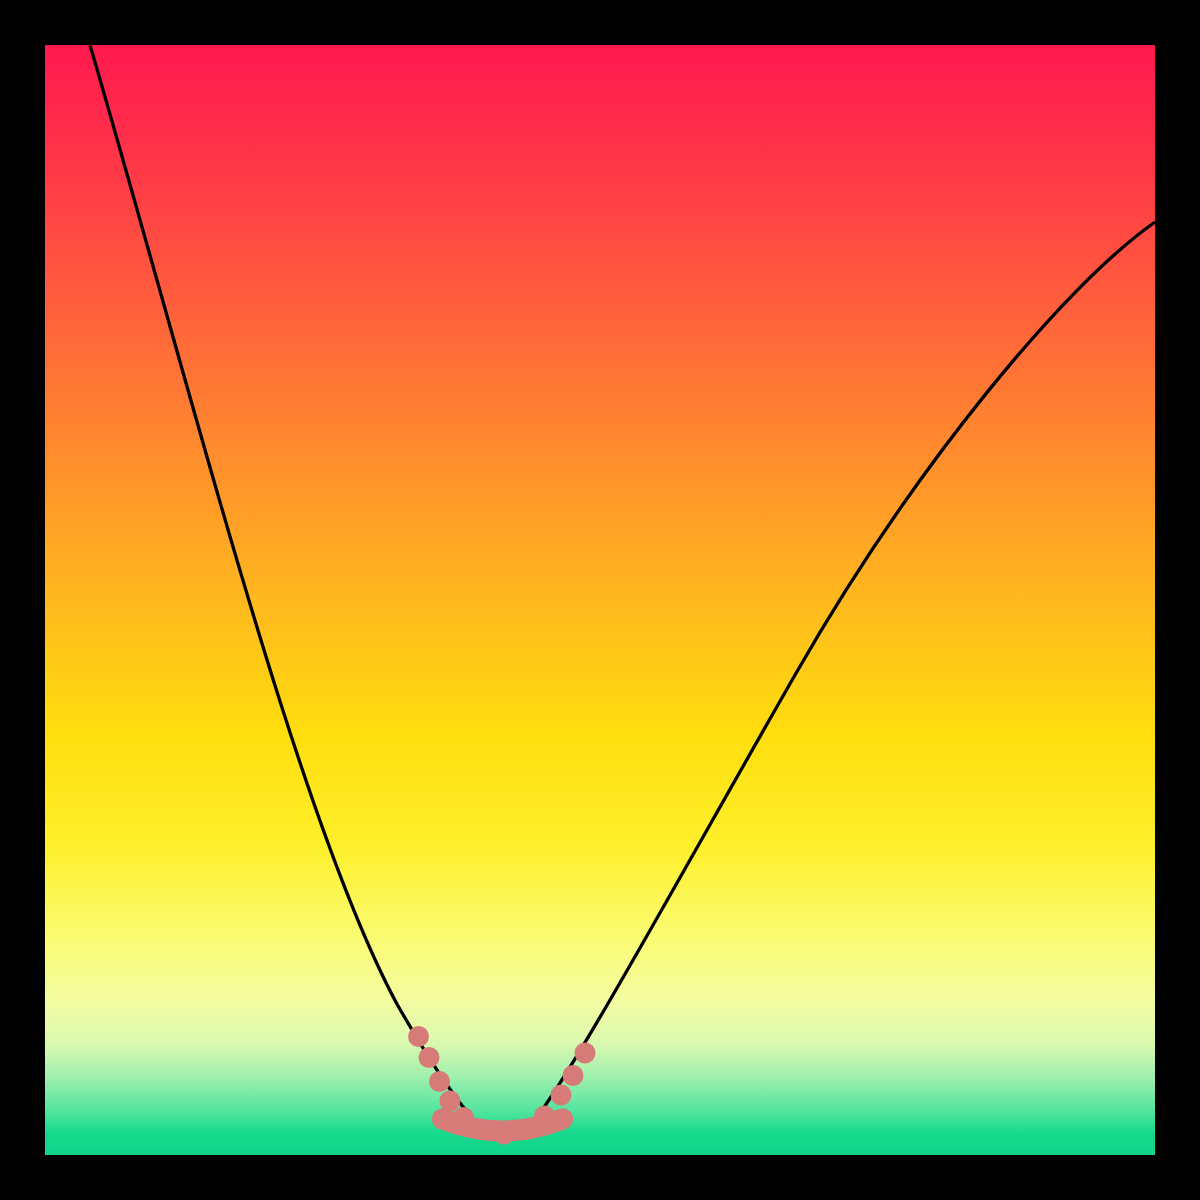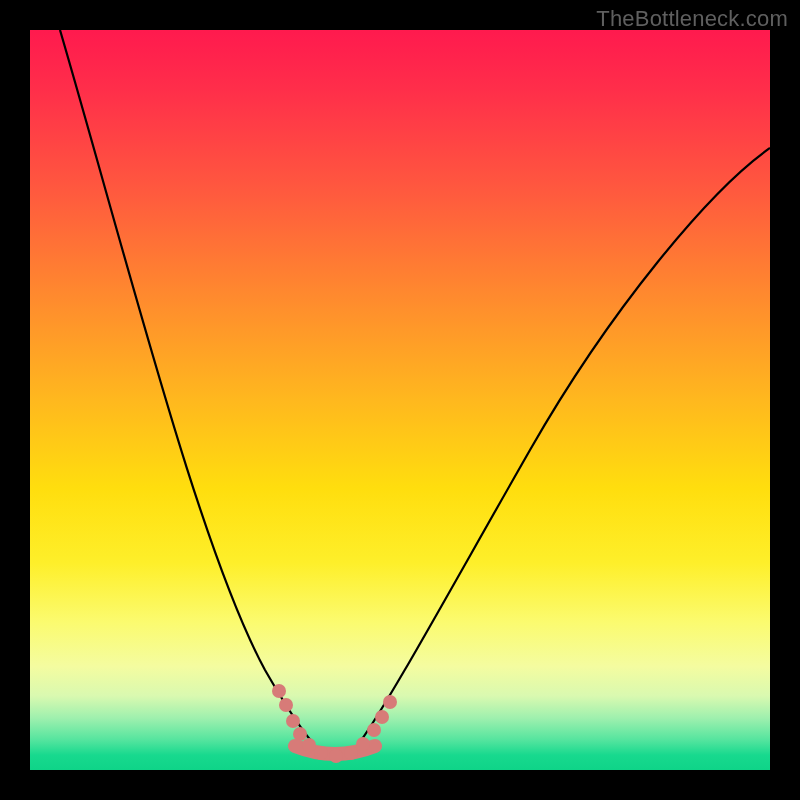--- a/index.html
+++ b/index.html
@@ -79,14 +79,13 @@
           <circle cx="291" cy="723" r="7" fill="#d77b78"></circle>
           <circle cx="306" cy="726" r="7" fill="#d77b78"></circle>
           <circle cx="321" cy="723" r="7" fill="#d77b78"></circle>
           <circle cx="333" cy="714" r="7" fill="#d77b78"></circle>
           <circle cx="344" cy="700" r="7" fill="#d77b78"></circle>
           <circle cx="352" cy="687" r="7" fill="#d77b78"></circle>
           <circle cx="360" cy="672" r="7" fill="#d77b78"></circle>
         </g>
     </svg>
   </div>
-  <div class="watermark">TheBottleneck.com</div>
 </div>
 
 </body></html>

